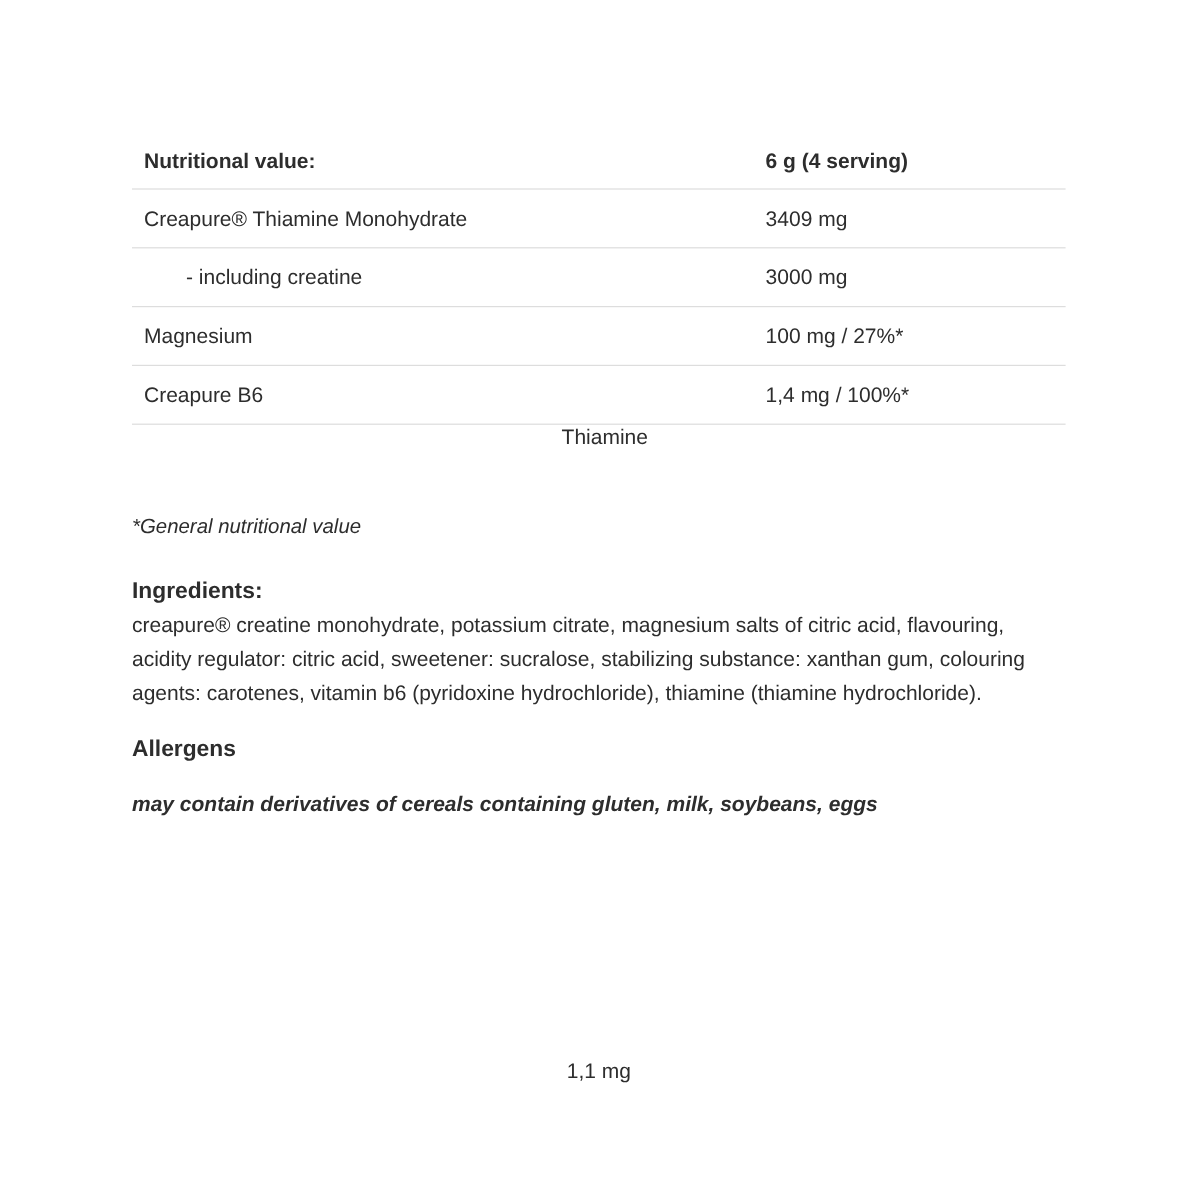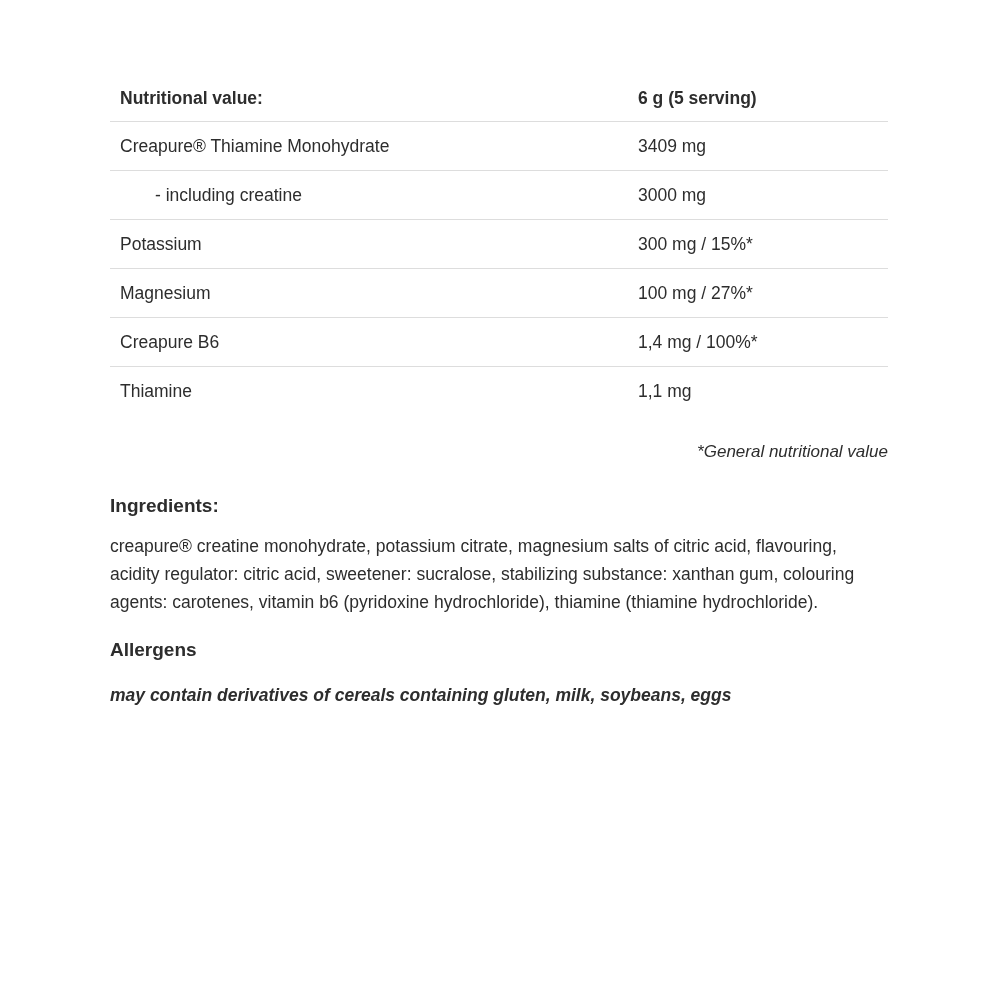--- a/index.html
+++ b/index.html
@@ -7,59 +7,58 @@
     width: 1000px;
     height: 1000px;
     background: #ffffff;
     font-family: "Liberation Sans", sans-serif;
     color: #2d2d2d;
     overflow: hidden;
   }
   .content {
     width: 778px;
     margin-left: 110px;
-    padding-top: 76px;
+    padding-top: 112px;
   }
   
   .ntable { width: 100%; }
   .trow {
     display: flex;
     align-items: center;
     height: 49px;
     border-bottom: 1px solid #dddddd;
     font-size: 17.5px;
   }
   .trow.header {
     height: 46px;
     font-weight: bold;
   }
-  .trow:last-child { border-bottom: none; }
+  .trow:last-child { border-bottom: none; flex-direction: column; }
   .cell-label {
     flex: 0 0 528px;
     padding-left: 10px;
   }
   .trow.indent .cell-label { padding-left: 45px; }
   .cell-value { flex: 1; }
   
   .footnote {
     margin-top: 26px;
     font-style: italic;
     font-size: 17px;
     line-height: 20px;
-    text-align: right;
   }
   
   .section-heading {
     margin-top: 32px;
     font-size: 19px;
     font-weight: bold;
     line-height: 24px;
   }
   .ingredients-text {
-    margin-top: 14px;
+    margin-top: 2px;
     font-size: 17.5px;
     line-height: 28px;
   }
   .allergens-heading {
     margin-top: 22px;
     font-size: 19px;
     font-weight: bold;
     line-height: 24px;
   }
   .allergens-text {
@@ -71,37 +70,33 @@
   }
 </style>
 </head>
 <body>
 
 <div class="content">
 
   <div class="ntable">
     <div class="trow header">
       <div class="cell-label">Nutritional value:</div>
-      <div class="cell-value">6 g (5 serving)</div>
+      <div class="cell-value">6 g (4 serving)</div>
     </div>
 
     <div class="trow">
       <div class="cell-label">Creapure® Thiamine Monohydrate</div>
       <div class="cell-value">3409 mg</div>
     </div>
 
     <div class="trow indent">
       <div class="cell-label">- including creatine</div>
       <div class="cell-value">3000 mg</div>
     </div>
 
-    <div class="trow">
-      <div class="cell-label">Potassium</div>
-      <div class="cell-value">300 mg / 15%*</div>
-    </div>
 
     <div class="trow">
       <div class="cell-label">Magnesium</div>
       <div class="cell-value">100 mg / 27%*</div>
     </div>
 
     <div class="trow">
       <div class="cell-label">Creapure B6</div>
       <div class="cell-value">1,4 mg / 100%*</div>
     </div>

